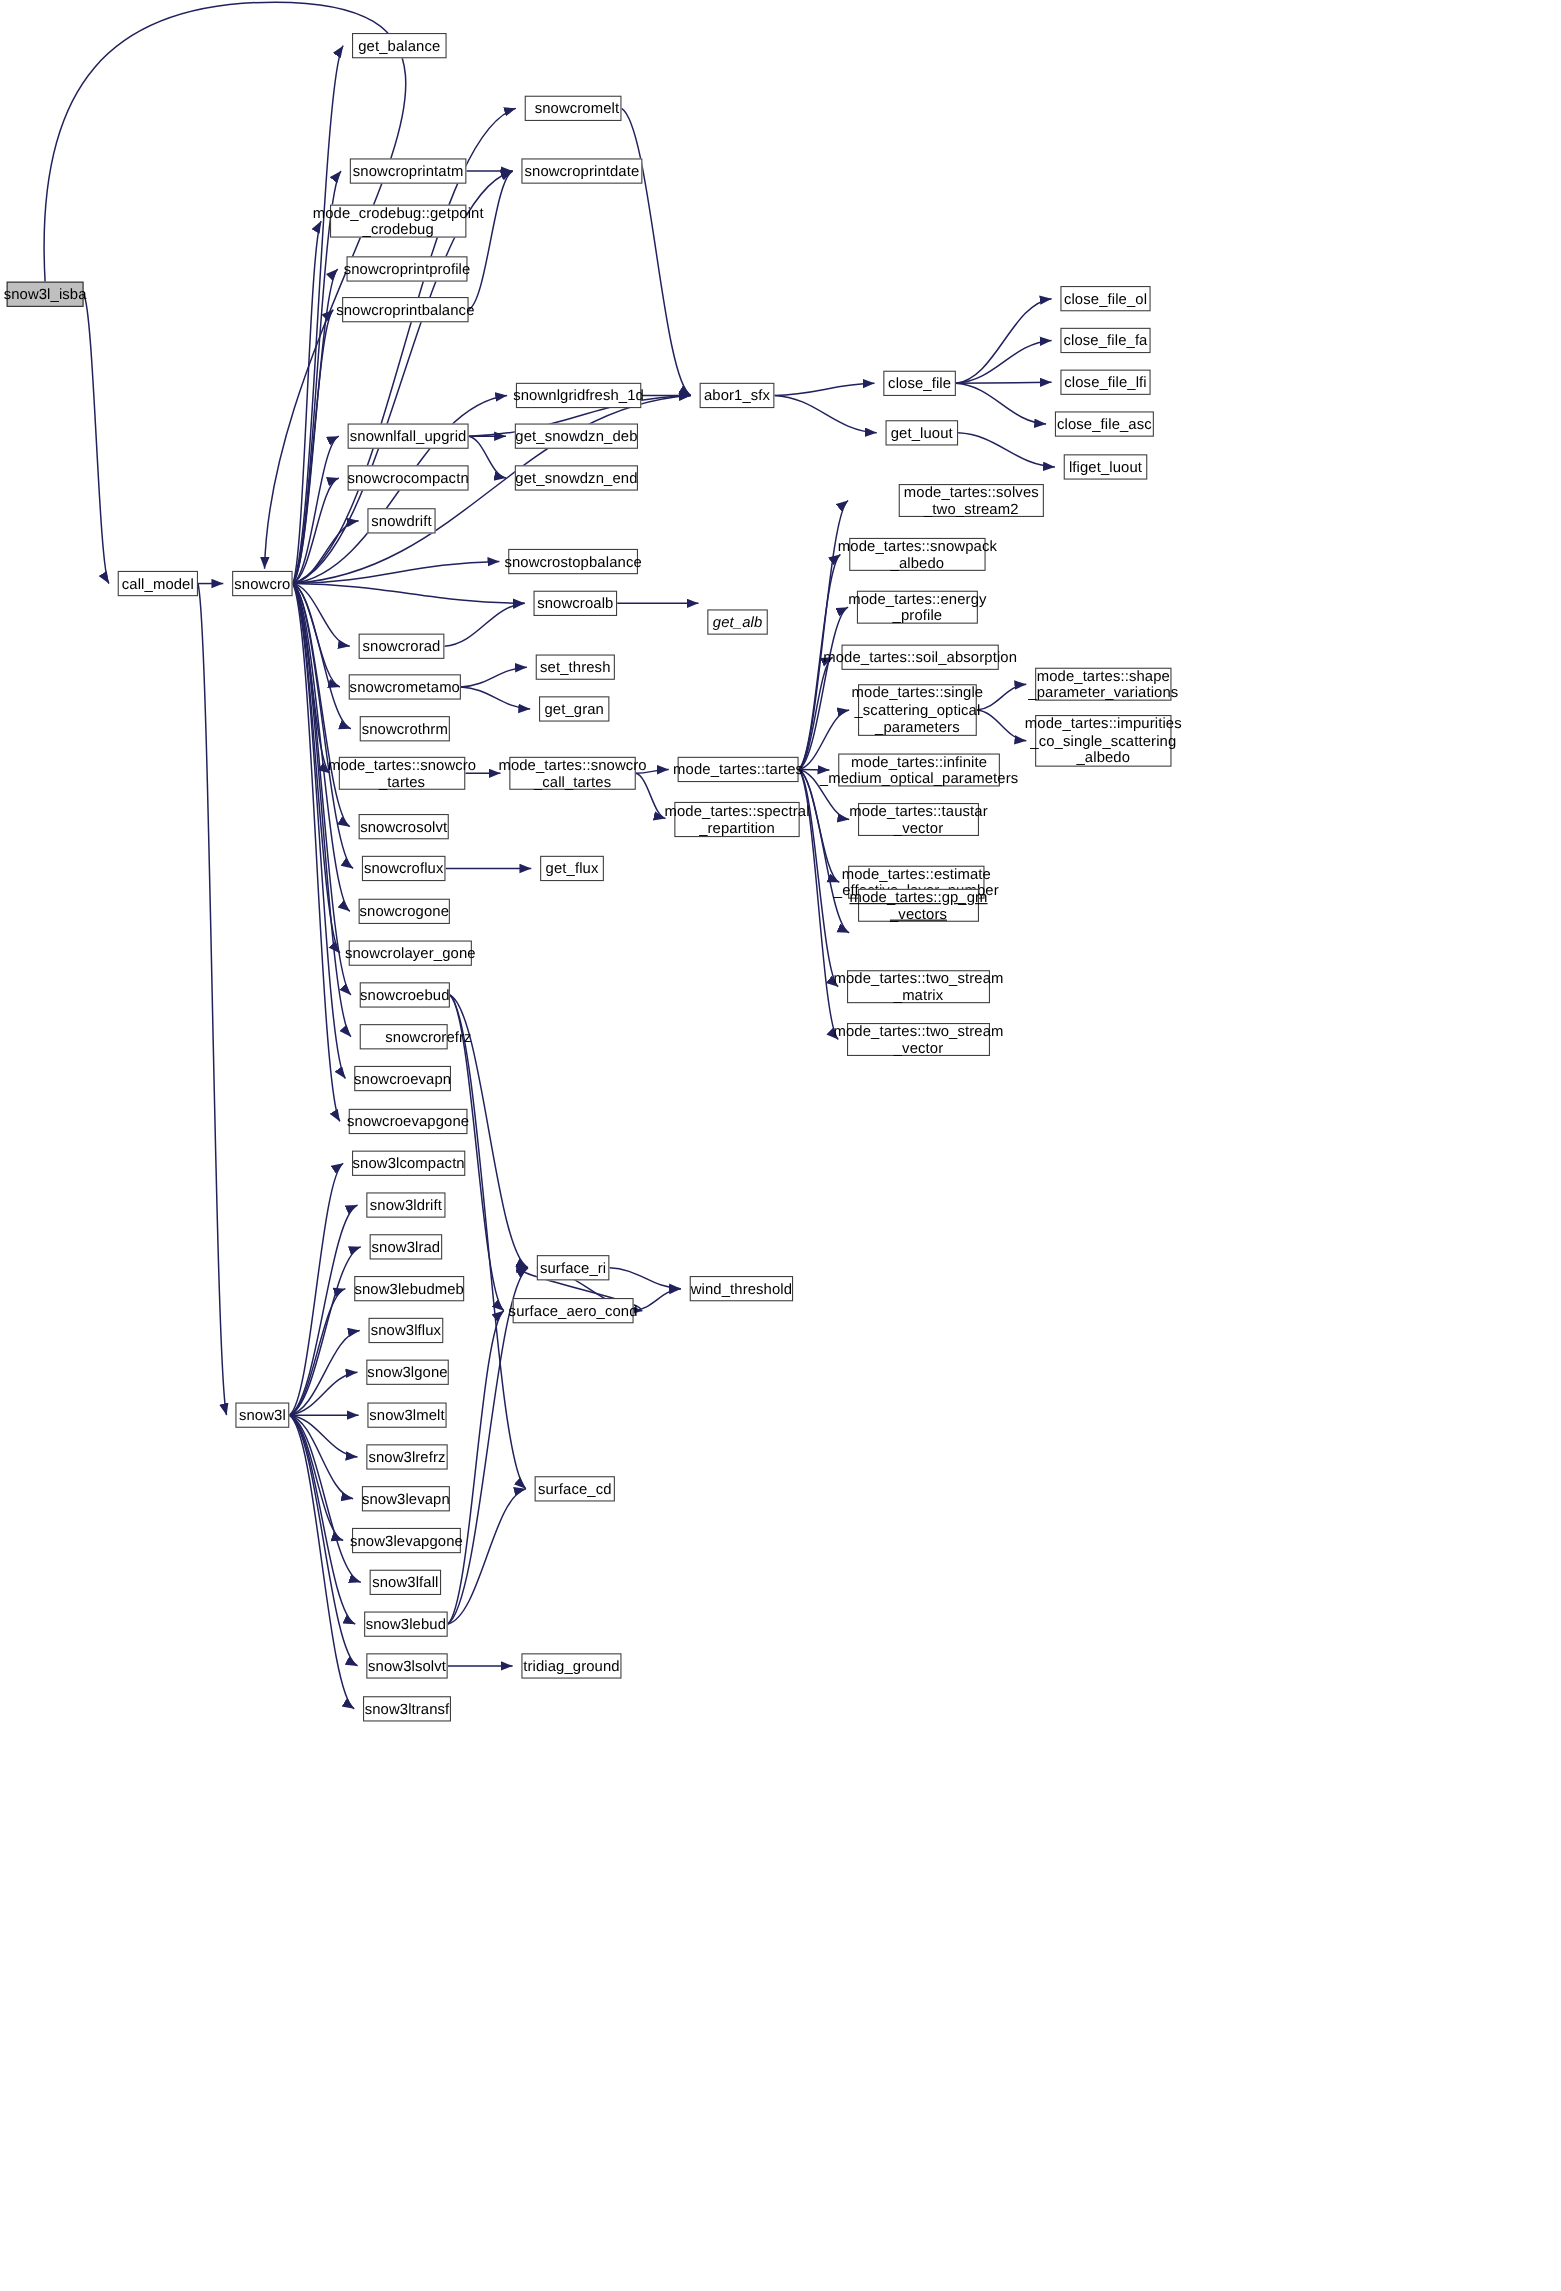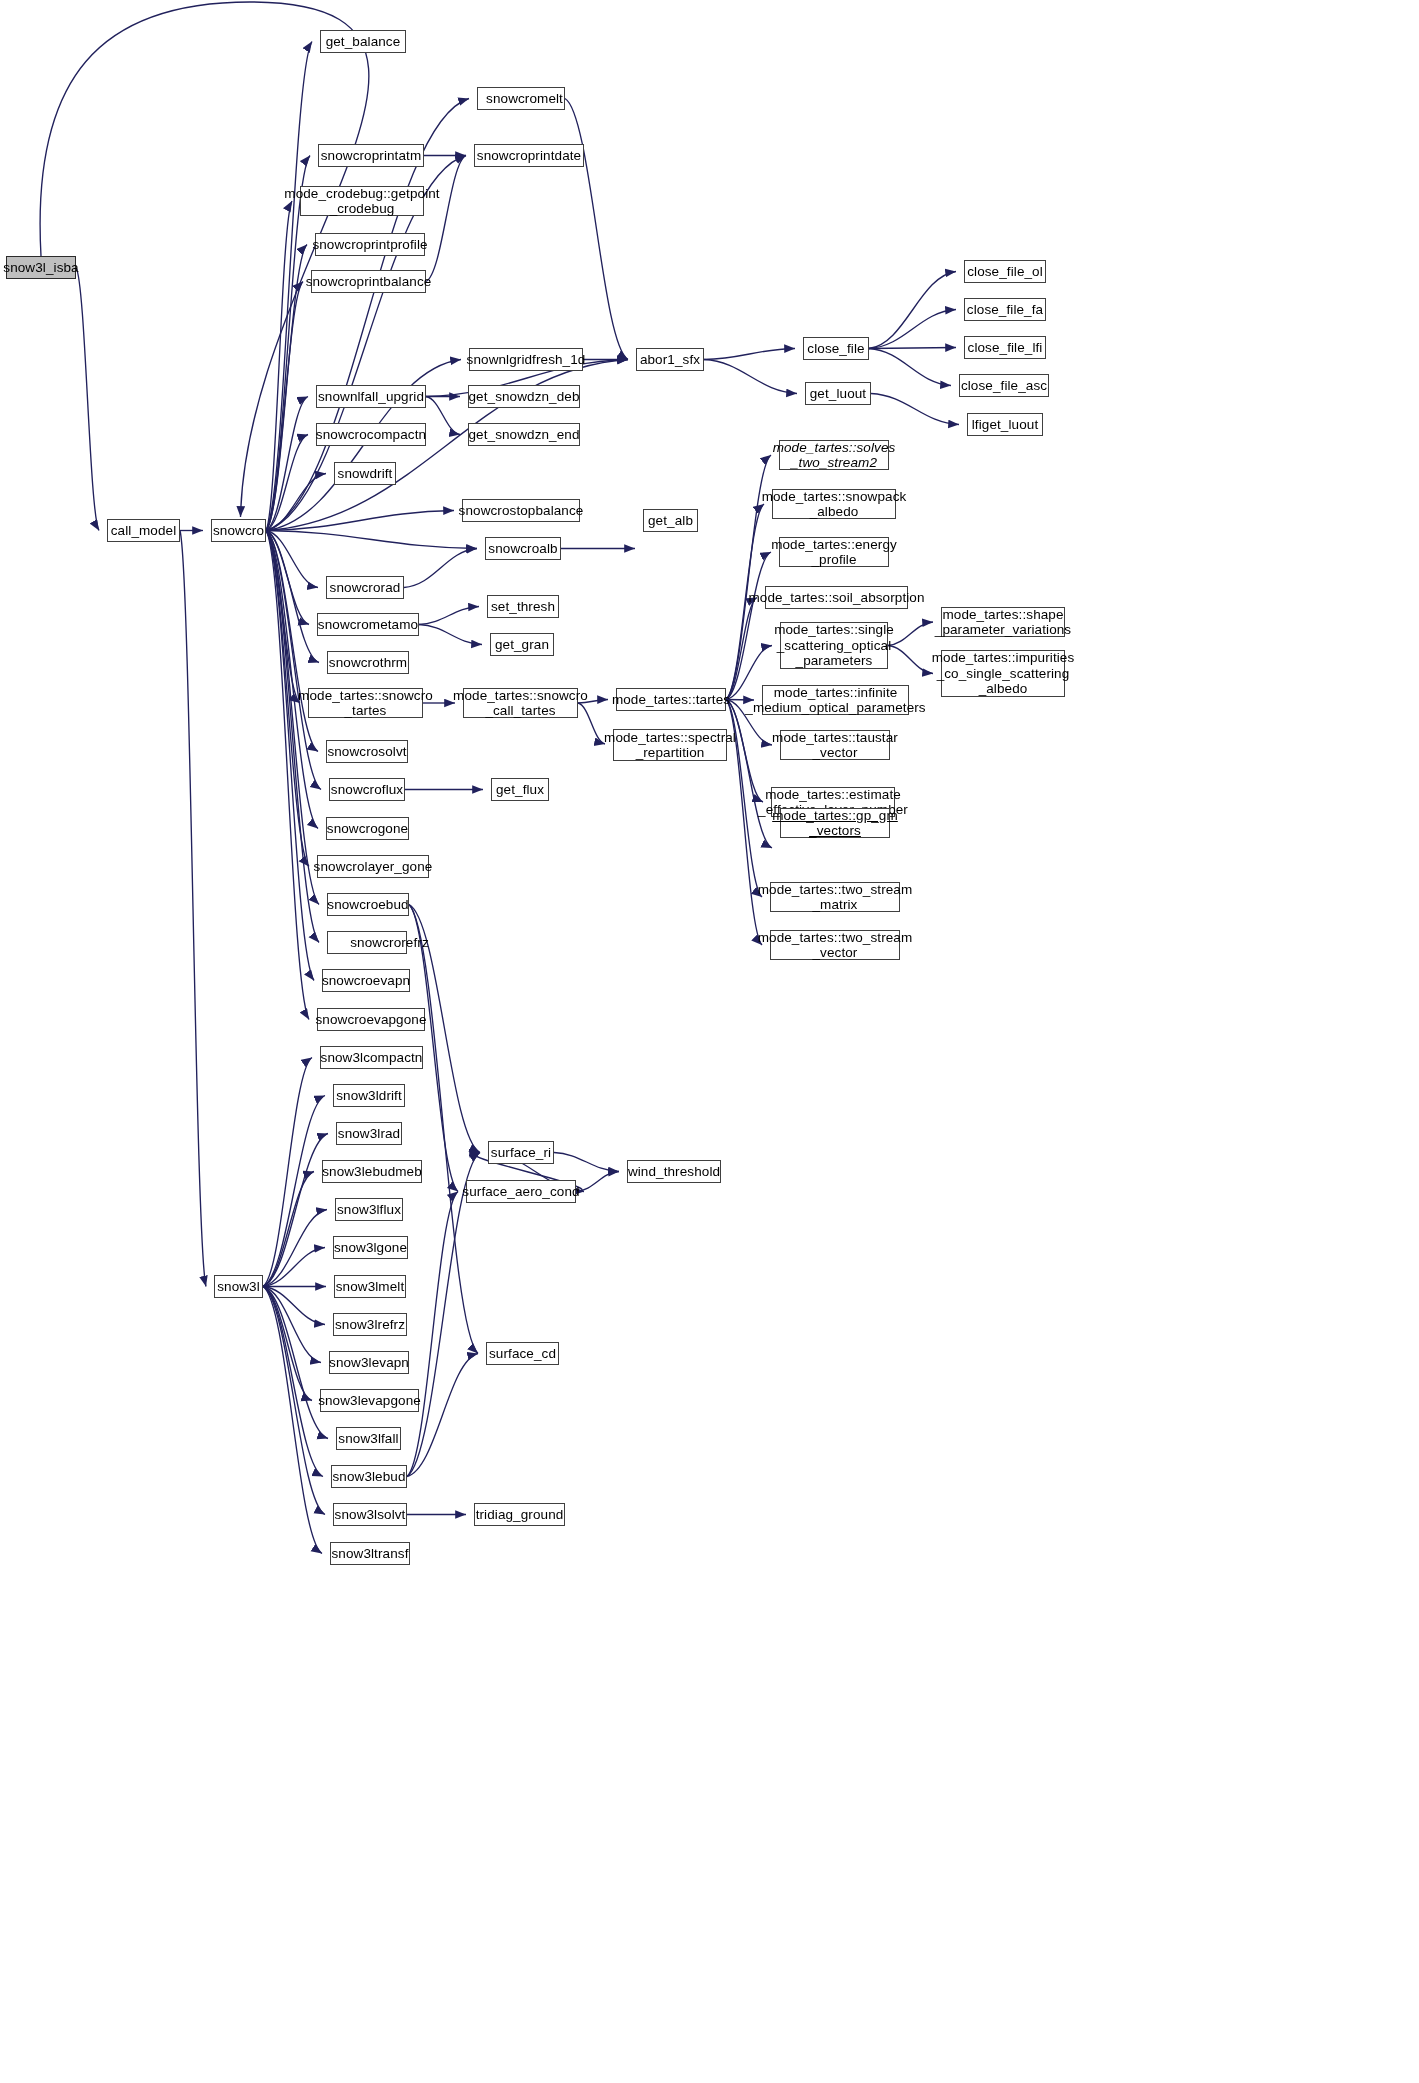--- a/index.html
+++ b/index.html
@@ -149,34 +149,34 @@
       <div class="node" style="left: 964px; top: 336px; width: 82px; height: 23px;">close_file_lfi</div>
       <div class="node" style="left: 959px; top: 374px; width: 90px; height: 23px;">close_file_asc</div>
       <div class="node" style="left: 967px; top: 413px; width: 76px; height: 23px;">lfiget_luout</div>
       <div class="node" style="left: 316px; top: 385px; width: 110px; height: 23px;">snownlfall_upgrid</div>
       <div class="node" style="left: 468px; top: 385px; width: 112px; height: 23px;">get_snowdzn_deb</div>
       <div class="node" style="left: 468px; top: 423px; width: 112px; height: 23px;">get_snowdzn_end</div>
       <div class="node" style="left: 316px; top: 423px; width: 110px; height: 23px;">snowcrocompactn</div>
       <div class="node" style="left: 334px; top: 462px; width: 62px; height: 23px;">snowdrift</div>
       <div class="node" style="left: 462px; top: 499px; width: 118px; height: 23px;">snowcrostopbalance</div>
       <div class="node" style="left: 485px; top: 537px; width: 76px; height: 23px;">snowcroalb</div>
-      <div class="node" style="left: 643px; top: 509px; width: 55px; height: 23px;">get_alb</div>
+      <div class="node" style="left: 643px; top: 554px; width: 55px; height: 23px; font-style: italic;">get_alb</div>
       <div class="node" style="left: 326px; top: 576px; width: 78px; height: 23px;">snowcrorad</div>
       <div class="node" style="left: 317px; top: 613px; width: 102px; height: 23px;">snowcrometamo</div>
       <div class="node" style="left: 487px; top: 595px; width: 72px; height: 23px;">set_thresh</div>
       <div class="node" style="left: 490px; top: 633px; width: 64px; height: 23px;">get_gran</div>
       <div class="node" style="left: 327px; top: 651px; width: 82px; height: 23px;">snowcrothrm</div>
       <div class="node" style="left: 308px; top: 688px; width: 115px; height: 30px;">mode_tartes::snowcro
 _tartes</div>
       <div class="node" style="left: 463px; top: 688px; width: 115px; height: 30px;">mode_tartes::snowcro
 _call_tartes</div>
       <div class="node" style="left: 616px; top: 688px; width: 110px; height: 23px;">mode_tartes::tartes</div>
       <div class="node" style="left: 613px; top: 729px; width: 114px; height: 32px;">mode_tartes::spectral
 _repartition</div>
-      <div class="node" style="left: 779px; top: 440px; width: 110px; height: 30px; font-style: italic;">mode_tartes::solves
+      <div class="node" style="left: 817px; top: 440px; width: 132px; height: 30px;">mode_tartes::solves
 _two_stream2</div>
       <div class="node" style="left: 772px; top: 489px; width: 124px; height: 30px;">mode_tartes::snowpack
 _albedo</div>
       <div class="node" style="left: 779px; top: 537px; width: 110px; height: 30px;">mode_tartes::energy
 _profile</div>
       <div class="node" style="left: 765px; top: 586px; width: 143px; height: 23px;">mode_tartes::soil_absorption</div>
       <div class="node" style="left: 780px; top: 622px; width: 108px; height: 47px;">mode_tartes::single
 _scattering_optical
 _parameters</div>
       <div class="node" style="left: 941px; top: 607px; width: 124px; height: 30px;">mode_tartes::shape

